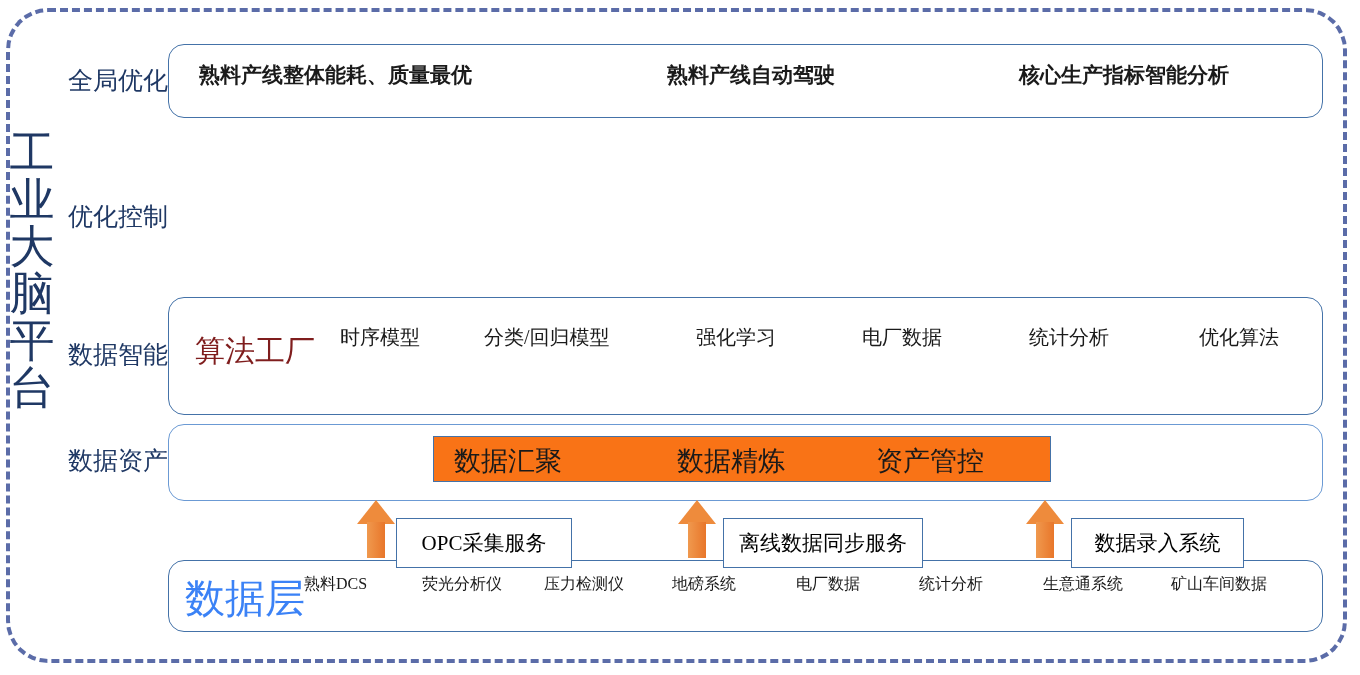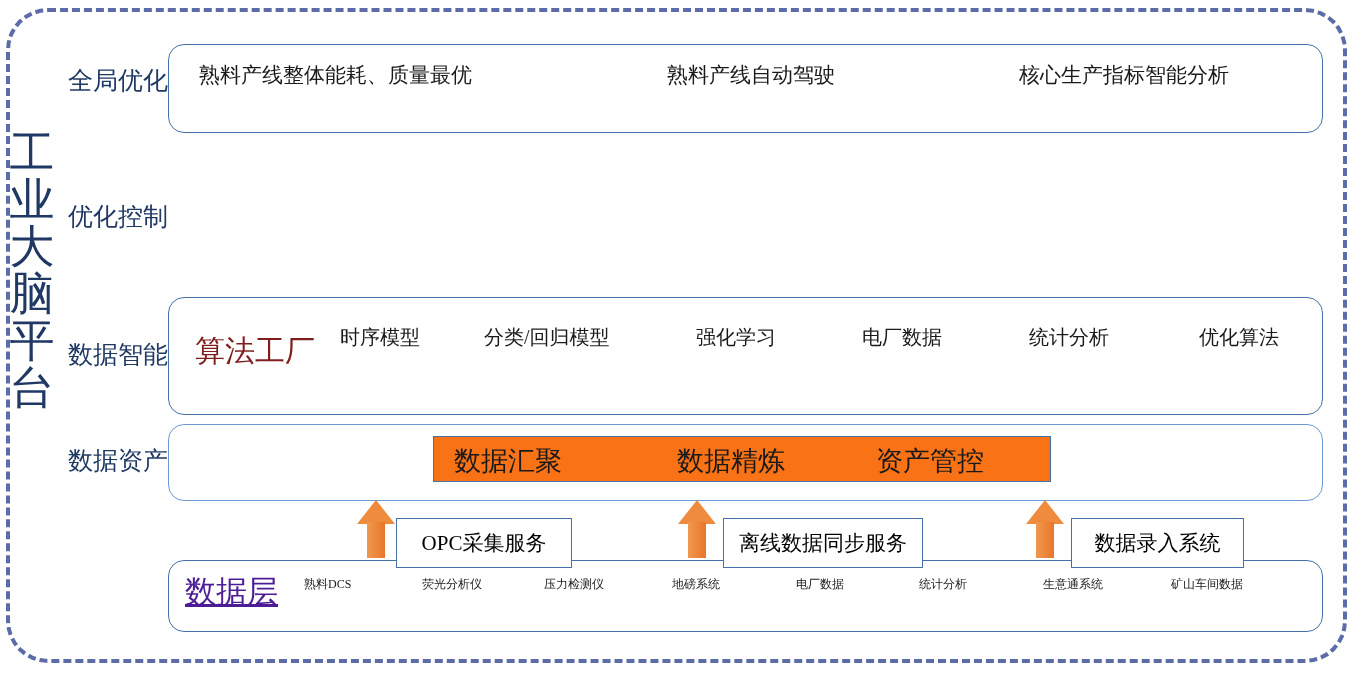--- a/index.html
+++ b/index.html
@@ -64,21 +64,21 @@
   
   .row-box {
     position: absolute;
     left: 168px;
     width: 1155px;
     box-sizing: border-box;
     border: 1.6px solid #4472a8;
     border-radius: 16px;
     background: #ffffff;
   }
-  .row-box.r1 { top: 44px;  height: 89px; }
+  .row-box.r1 { top: 44px;  height: 74px; font-weight: bold; }
   .row-box.r2 { top: 160px; height: 112px; border-color: #9bbb59; }
   .row-box.r3 { top: 297px; height: 118px; }
   .row-box.r4 { top: 424px; height: 77px; border-color: #6b9ad4; }
   .row-box.r5 { top: 560px; height: 72px; }
 
   
   .items-line {
     position: absolute;
     left: 0;
     width: 100%;
@@ -149,28 +149,27 @@
   }
   .inner-box .i0 { left: 20px; }
   .inner-box .i1 { left: 243px; }
   .inner-box .i2 { left: 442px; }
 
   
   .data-layer-title {
     position: absolute;
     left: 16px;
     top: 10px;
-    color: #4c1d95;
-    font-size: 31px;
-    font-family: "Liberation Serif", "DejaVu Serif", serif;
-    white-space: nowrap;
-    text-decoration: underline;
+    color: #3b82f6;
+    font-size: 40px;
+    font-family: "Liberation Serif", "DejaVu Serif", serif;
+    white-space: nowrap;
   }
   .r5-line { top: 23px; }
-  .r5-line .item { font-size: 12px; color: #1a1a1a; }
+  .r5-line .item { font-size: 16px; color: #1a1a1a; }
   .r5-line .i0 { position: absolute; left: 135px; }
   .r5-line .i1 { position: absolute; left: 253px; }
   .r5-line .i2 { position: absolute; left: 375px; }
   .r5-line .i3 { position: absolute; left: 503px; }
   .r5-line .i4 { position: absolute; left: 627px; }
   .r5-line .i5 { position: absolute; left: 750px; }
   .r5-line .i6 { position: absolute; left: 874px; }
   .r5-line .i7 { position: absolute; left: 1002px; }
 
   

